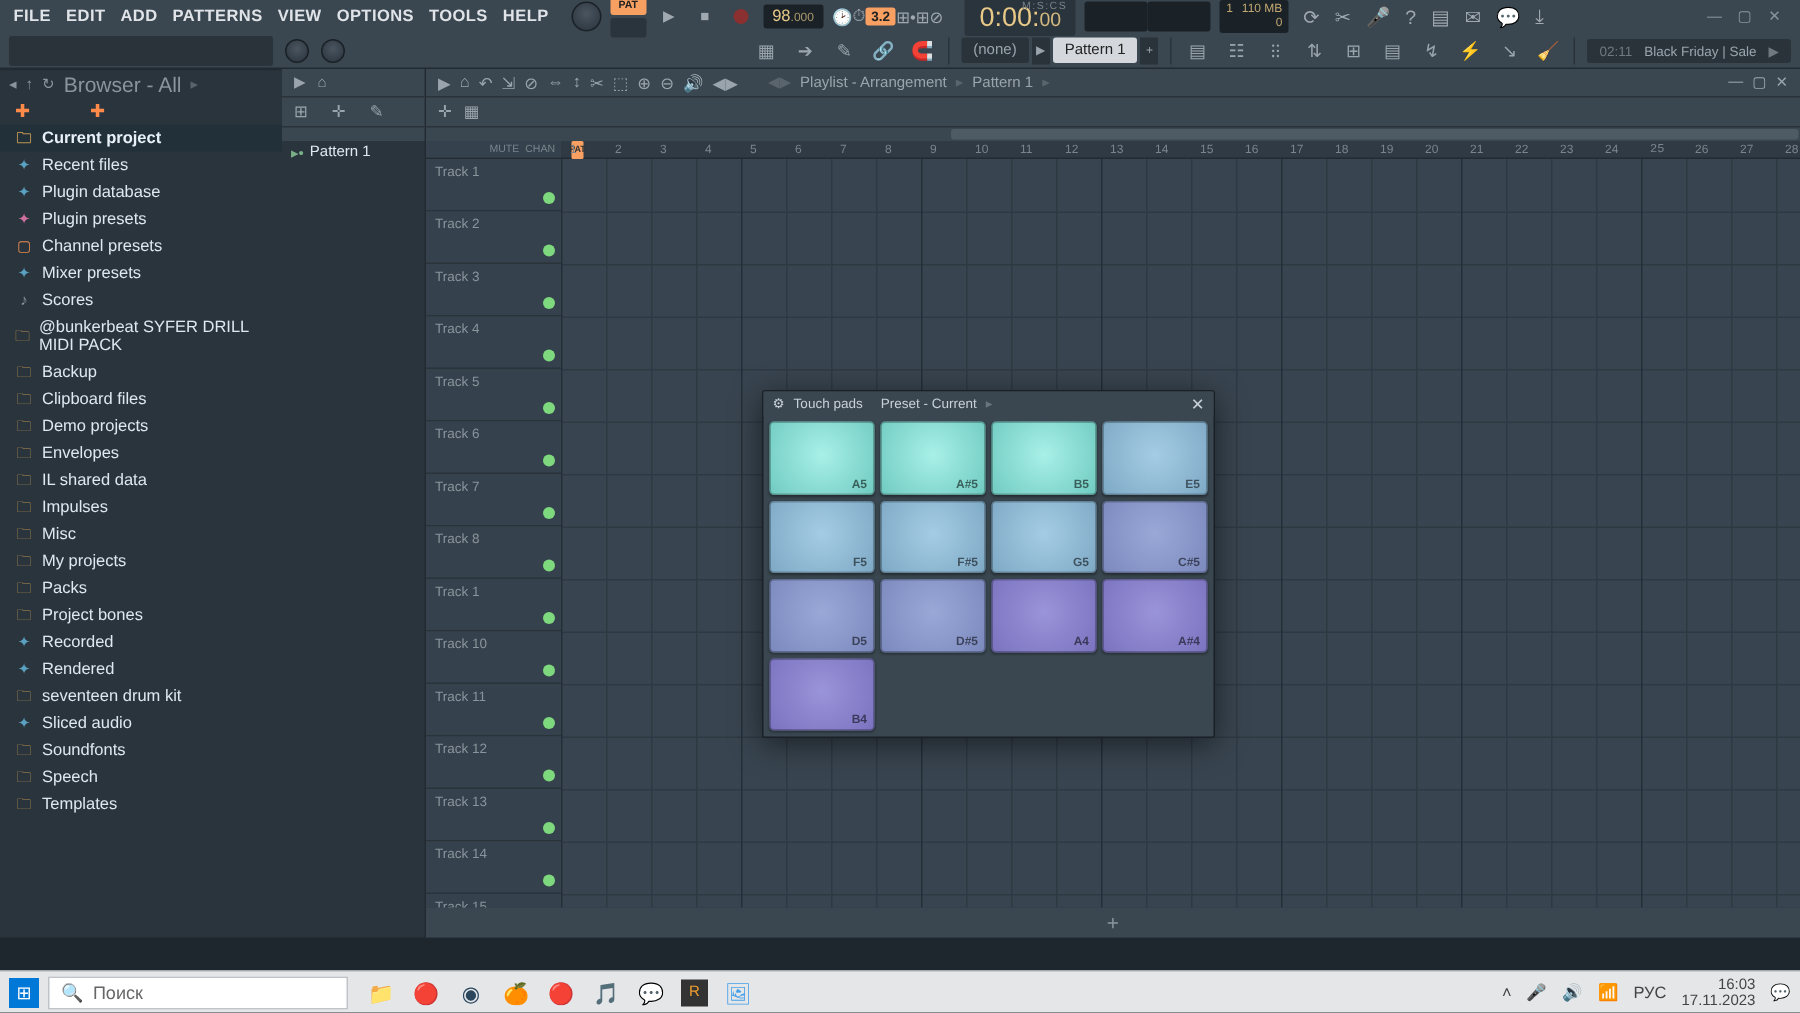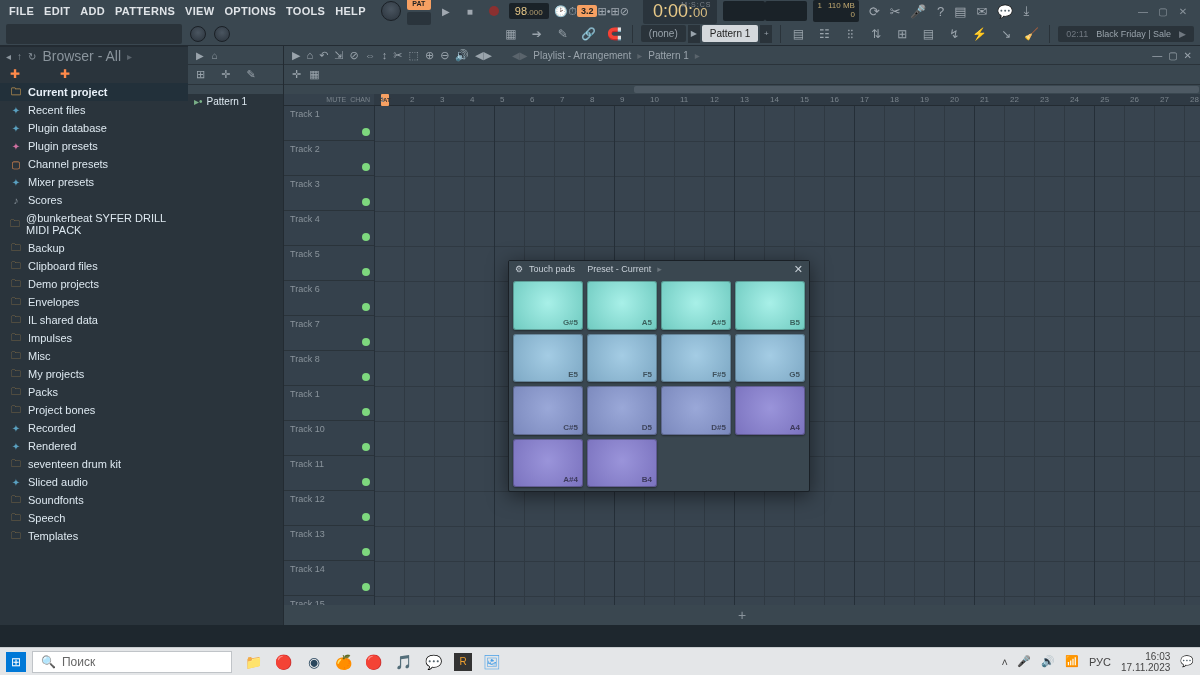--- a/index.html
+++ b/index.html
@@ -541,23 +541,20 @@
   <div class="tp-title">
     <span>⚙</span>
     <span>Touch pads</span>
     <span class="sep"></span>
     <span>Preset - Current</span>
     <span class="sep">▸</span>
     <span class="tp-close">✕</span>
   </div>
   <div class="tp-grid" id="tp-grid">
       <div class="pad r0">
-        <span class="lbl">G#5</span>
-      </div>
-      <div class="pad r0">
         <span class="lbl">A5</span>
       </div>
       <div class="pad r0">
         <span class="lbl">A#5</span>
       </div>
       <div class="pad r0">
         <span class="lbl">B5</span>
       </div>
       <div class="pad r1">
         <span class="lbl">E5</span>

